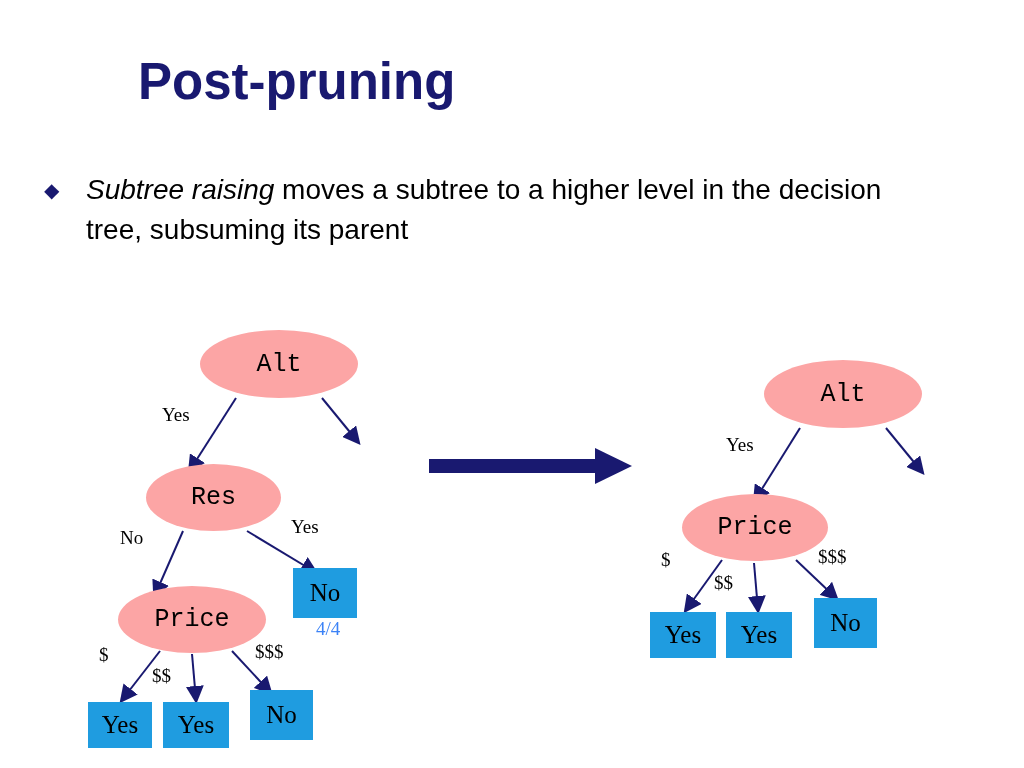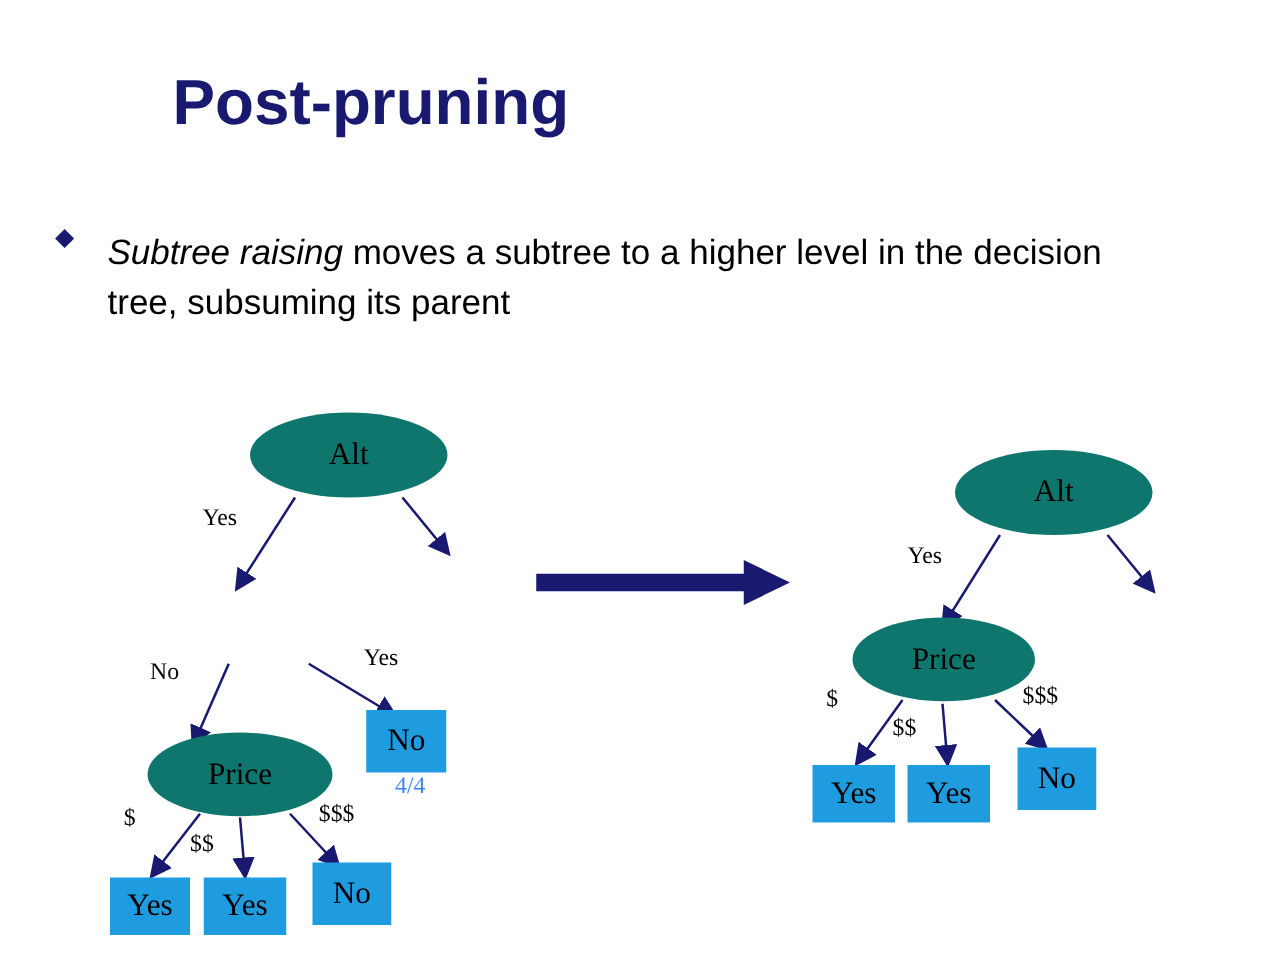--- a/index.html
+++ b/index.html
@@ -42,41 +42,40 @@
     line-height: 40px;
     width: 42px;
     flex: 0 0 42px;
   }
   .bullet-text {
     font-family: "Liberation Sans", sans-serif;
     font-size: 28px;
     color: #000000;
     line-height: 40px;
     max-width: 820px;
-    margin-top: 12px;
   }
   .bullet-text .em {
     font-style: italic;
   }
 
   .diagram {
     position: absolute;
     left: 0;
     top: 300px;
     width: 1024px;
     height: 468px;
   }
   .node-ellipse {
     position: absolute;
-    background: #0f766e;
+    background: #fca5a5;
     border-radius: 50%;
     display: flex;
     align-items: center;
     justify-content: center;
-    font-family: Liberation Serif, serif;
+    font-family: Liberation Mono, monospace;
     font-size: 25px;
     color: #000000;
     box-sizing: border-box;
   }
   .node-box {
     position: absolute;
     background: #1f9ce0;
     display: flex;
     align-items: center;
     justify-content: center;
@@ -154,20 +153,21 @@
 
       <line x1="722" y1="260" x2="686" y2="310" stroke="#191970" stroke-width="2" marker-end="url(#ah)"></line>
 
       <line x1="754" y1="263" x2="758" y2="310" stroke="#191970" stroke-width="2" marker-end="url(#ah)"></line>
 
       <line x1="796" y1="260" x2="836" y2="298" stroke="#191970" stroke-width="2" marker-end="url(#ah)"></line>
     </svg>
 
     <div class="node-ellipse" style="left:200px; top:30px; width:158px; height:68px;">Alt</div>
 
+    <div class="node-ellipse" style="left:146px; top:164px; width:135px; height:67px;">Res</div>
 
     <div class="node-ellipse" style="left:118px; top:286px; width:148px; height:67px;">Price</div>
 
     <div class="node-box" style="left:293px; top:268px; width:64px; height:50px;">No</div>
 
     <div class="node-box" style="left:88px; top:402px; width:64px; height:46px;">Yes</div>
 
     <div class="node-box" style="left:163px; top:402px; width:66px; height:46px;">Yes</div>
 
     <div class="node-box" style="left:250px; top:390px; width:63px; height:50px;">No</div>

